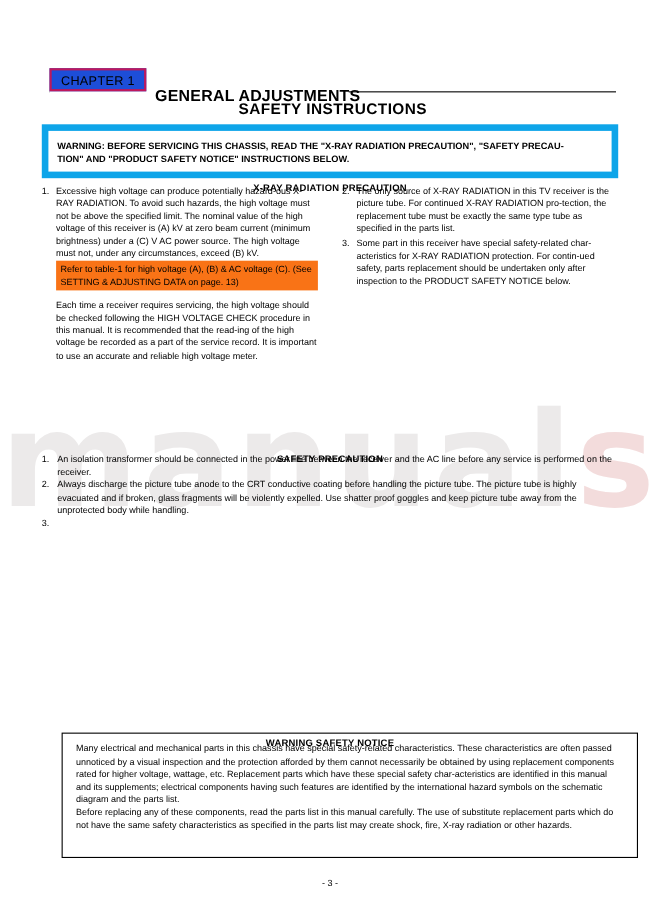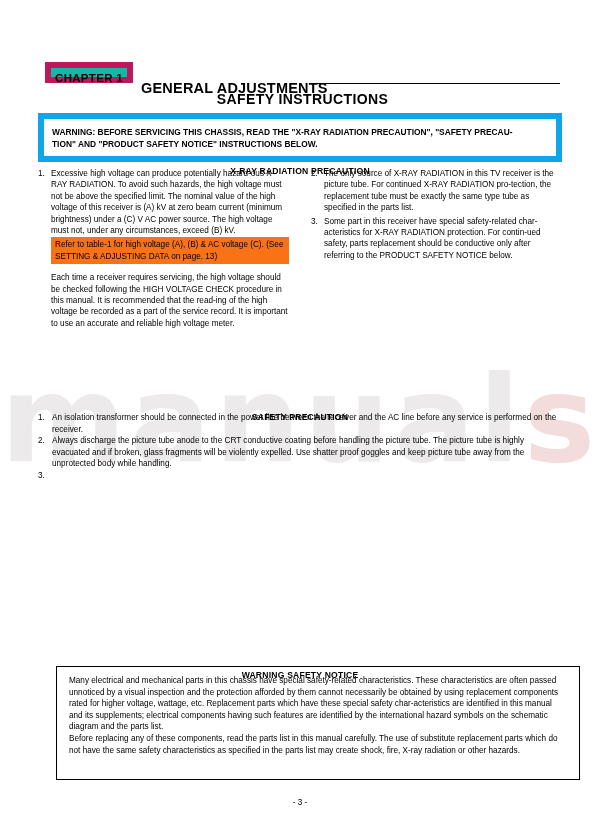--- a/index.html
+++ b/index.html
@@ -56,24 +56,24 @@
     left: 45px;
     top: 62px;
     width: 515px;
     height: 24px;
   }
   .chapter-badge {
     position: absolute;
     left: 0; top: 0;
     width: 88px;
     height: 21px;
-    border: 6px solid #be185d;
-    background: #14b8a6;
+    border: 2px solid #be185d;
+    background: #1d4ed8;
     font-size: 11.5px;
-    font-weight: bold;
+    font-weight: normal;
     letter-spacing: .3px;
     line-height: 21px;
     text-align: center;
     box-sizing: border-box;
   }
   .chapter-title {
     position: absolute;
     left: 96px;
     top: 18px;
     font-size: 14.5px;
@@ -265,21 +265,21 @@
         <div class="para">Each time a receiver requires servicing, the high voltage should be checked following the HIGH VOLTAGE CHECK procedure in this manual. It is recommended that the read-ing of the high voltage be recorded as a part of the service record. It is important to use an accurate and reliable high voltage meter.</div>
       </div>
       <div class="col">
         <ol class="numlist">
           <li>
             <span class="num">2.</span>
             <span>The only source of X-RAY RADIATION in this TV receiver is the picture tube. For continued X-RAY RADIATION pro-tection, the replacement tube must be exactly the same type tube as specified in the parts list.</span>
           </li>
           <li>
             <span class="num">3.</span>
-            <span>Some part in this receiver have special safety-related char-acteristics for X-RAY RADIATION protection. For contin-ued safety, parts replacement should be conductive only after referring to the PRODUCT SAFETY NOTICE below.</span>
+            <span>Some part in this receiver have special safety-related char-acteristics for X-RAY RADIATION protection. For contin-ued safety, parts replacement should be undertaken only after inspection to the PRODUCT SAFETY NOTICE below.</span>
           </li>
         </ol>
       </div>
     </div>
 
     <div class="section-heading safety-head">SAFETY PRECAUTION</div>
     <div class="safety-body">
       <ol class="numlist">
         <li>
           <span class="num">1.</span>

